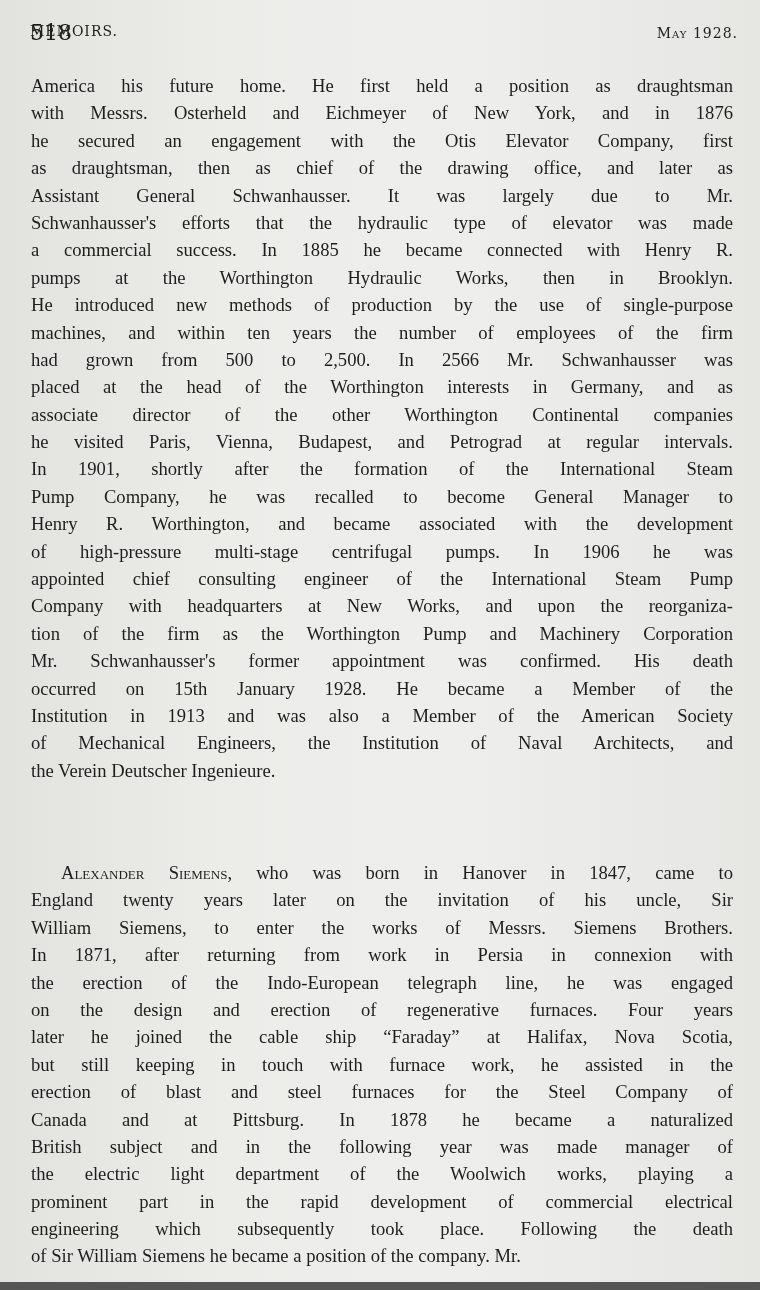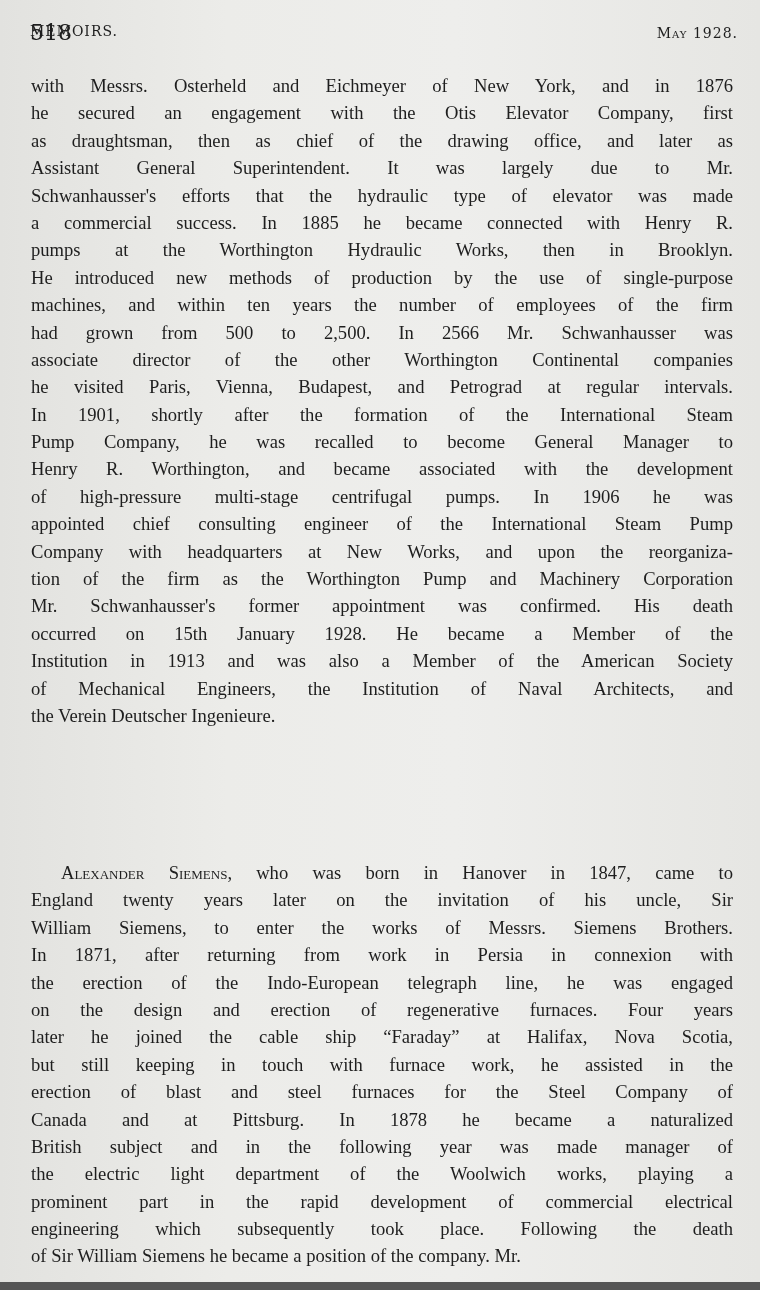--- a/index.html
+++ b/index.html
@@ -24,30 +24,32 @@
 <body>
 
 <div class="page">
   <div class="header">
     <span class="pnum">518</span>
     <span class="run">MEMOIRS.</span>
     <span class="date">May 1928.</span>
   </div>
 
   <div class="body p1" id="para0">
+      <div class="line">America his future home.  He first held a position as draughtsman</div>
       <div class="line">with Messrs. Osterheld and Eichmeyer of New York, and in 1876</div>
       <div class="line">he secured an engagement with the Otis Elevator Company, first</div>
       <div class="line">as draughtsman, then as chief of the drawing office, and later as</div>
-      <div class="line">Assistant General Superintendent.  It was largely due to Mr.</div>
+      <div class="line">Assistant General Schwanhausser.  It was largely due to Mr.</div>
       <div class="line">Schwanhausser's efforts that the hydraulic type of elevator was made</div>
       <div class="line">a commercial success.  In 1885 he became connected with Henry R.</div>
       <div class="line">pumps at the Worthington Hydraulic Works, then in Brooklyn.</div>
       <div class="line">He introduced new methods of production by the use of single-purpose</div>
       <div class="line">machines, and within ten years the number of employees of the firm</div>
       <div class="line">had grown from 500 to 2,500.  In 2566 Mr. Schwanhausser was</div>
+      <div class="line">placed at the head of the Worthington interests in Germany, and as</div>
       <div class="line">associate director of the other Worthington Continental companies</div>
       <div class="line">he visited Paris, Vienna, Budapest, and Petrograd at regular intervals.</div>
       <div class="line">In 1901, shortly after the formation of the International Steam</div>
       <div class="line">Pump Company, he was recalled to become General Manager to</div>
       <div class="line">Henry R. Worthington, and became associated with the development</div>
       <div class="line">of high-pressure multi-stage centrifugal pumps.  In 1906 he was</div>
       <div class="line">appointed chief consulting engineer of the International Steam Pump</div>
       <div class="line">Company with headquarters at New Works, and upon the reorganiza-</div>
       <div class="line">tion of the firm as the Worthington Pump and Machinery Corporation</div>
       <div class="line">Mr. Schwanhausser's former appointment was confirmed.  His death</div>

